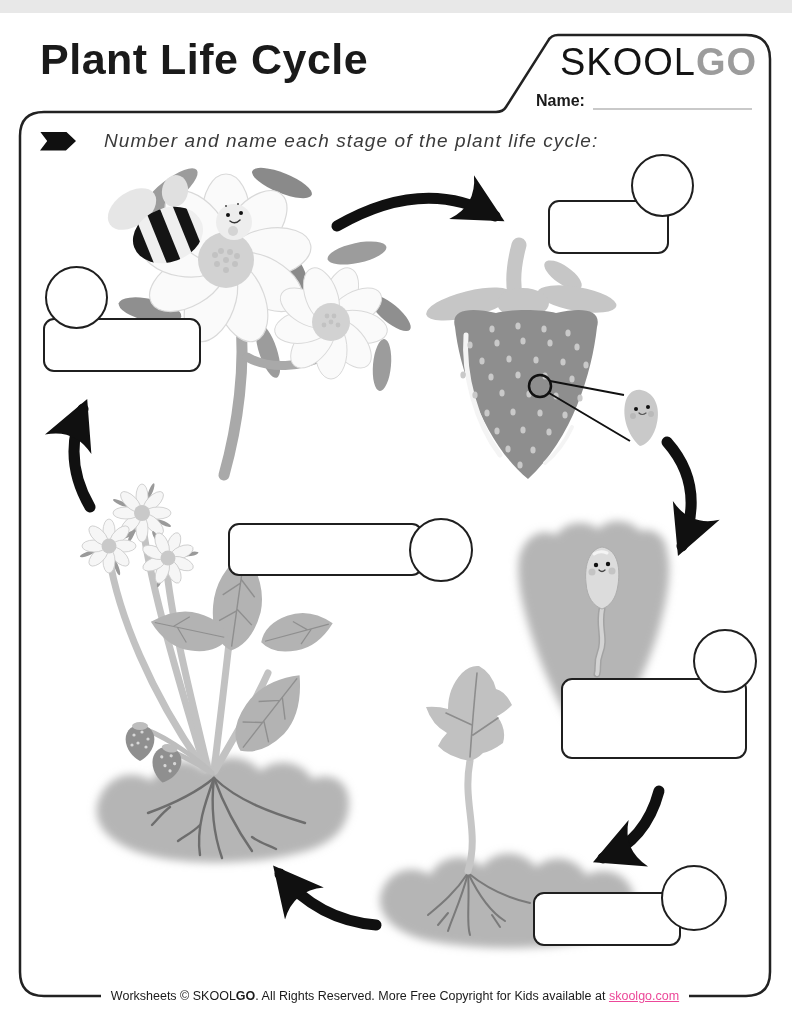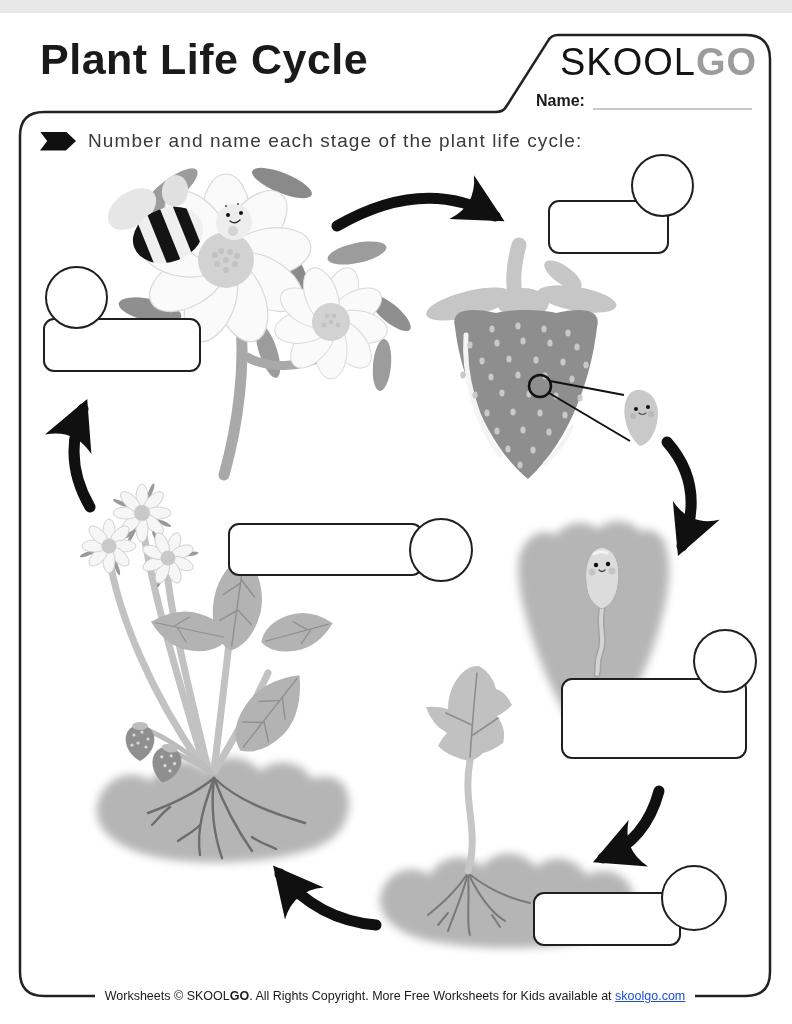--- a/index.html
+++ b/index.html
@@ -4,33 +4,33 @@
 <style>
   html,body{margin:0;padding:0;background:#e8e8e8;}
   .page{position:relative;width:792px;height:1024px;background:#ffffff;overflow:hidden;
         font-family:"Liberation Sans",sans-serif;color:#1a1a1a;margin:13px auto;}
   .title{position:absolute;left:40px;top:22px;font-size:43px;font-weight:800;letter-spacing:.5px;}
   .logo{position:absolute;left:560px;top:28px;font-size:38px;font-weight:400;letter-spacing:1px;white-space:nowrap;color:#141414;text-align:center;}
   .logo .go{font-weight:800;color:#9c9c9c;}
   .name-row{position:absolute;left:536px;top:78px;width:216px;display:flex;align-items:center;gap:8px;}
   .name-label{font-size:16px;font-weight:700;}
   .name-line{flex:1;border-bottom:2px solid #c9c9c9;height:17px;}
-  .instruction{position:absolute;left:40px;top:117px;display:flex;align-items:center;gap:12px;}
+  .instruction{position:absolute;left:40px;top:117px;display:flex;align-items:center;gap:28px;font-style:italic;}
   .bullet{width:36px;height:19px;background:#101010;
           clip-path:polygon(0 0,72% 0,100% 50%,72% 100%,0 100%,20% 50%);}
   .instr-text{font-size:19px;color:#3a3a3a;letter-spacing:1.1px;}
   .art{position:absolute;left:0;top:0;}
   .slot-box{position:absolute;box-sizing:border-box;background:#ffffff;border:2px solid #1f1f1f;
             border-radius:11px;font-size:15px;padding:4px 8px;}
   .slot-circle{position:absolute;box-sizing:border-box;background:#ffffff;border:2px solid #1f1f1f;
                border-radius:50%;display:flex;align-items:center;justify-content:center;font-size:18px;}
   .footer{position:absolute;left:20px;right:22px;top:974px;display:flex;justify-content:center;}
   .footer-text{background:#ffffff;padding:0 10px;font-size:12.5px;line-height:18px;white-space:nowrap;color:#1a1a1a;}
   .footer-text .brand{font-weight:700;}
-  .footer-link{text-decoration:underline;color:#1d4ed8;cursor:pointer;}
+  .footer-link{text-decoration:underline;color:#ec4899;cursor:pointer;}
 </style>
 </head>
 <body>
 
 <div class="page">
 
   <svg class="art" width="792" height="1024" viewBox="0 0 792 1024">
     <defs>
       <marker id="ah" viewBox="0 0 10 10" refX="7.5" refY="5" markerWidth="5.2" markerHeight="5.2" orient="auto">
         <path d="M0.8 0.6 L9.4 5 L0.8 9.4 Q3.8 5 0.8 0.6 Z" fill="#101010"></path>
@@ -376,16 +376,16 @@
   <div class="slot-box" style="left:561px;top:665px;width:186px;height:81px;"></div>
   <div class="slot-circle" style="left:693px;top:616px;width:64px;height:64px;"></div>
 
   <div class="slot-box" style="left:533px;top:879px;width:148px;height:54px;"></div>
   <div class="slot-circle" style="left:661px;top:852px;width:66px;height:66px;"></div>
 
   <div class="slot-box" style="left:228px;top:510px;width:195px;height:53px;"></div>
   <div class="slot-circle" style="left:409px;top:505px;width:64px;height:64px;"></div>
 
   <div class="footer">
-    <div class="footer-text"><span>Worksheets © SKOOL</span><span class="brand">GO</span><span>. All Rights Copyright. More Free Worksheets for Kids available at </span><span class="footer-link">skoolgo.com</span></div>
+    <div class="footer-text"><span>Worksheets © SKOOL</span><span class="brand">GO</span><span>. All Rights Reserved. More Free Copyright for Kids available at </span><span class="footer-link">skoolgo.com</span></div>
   </div>
 
 </div>
 
 </body></html>

